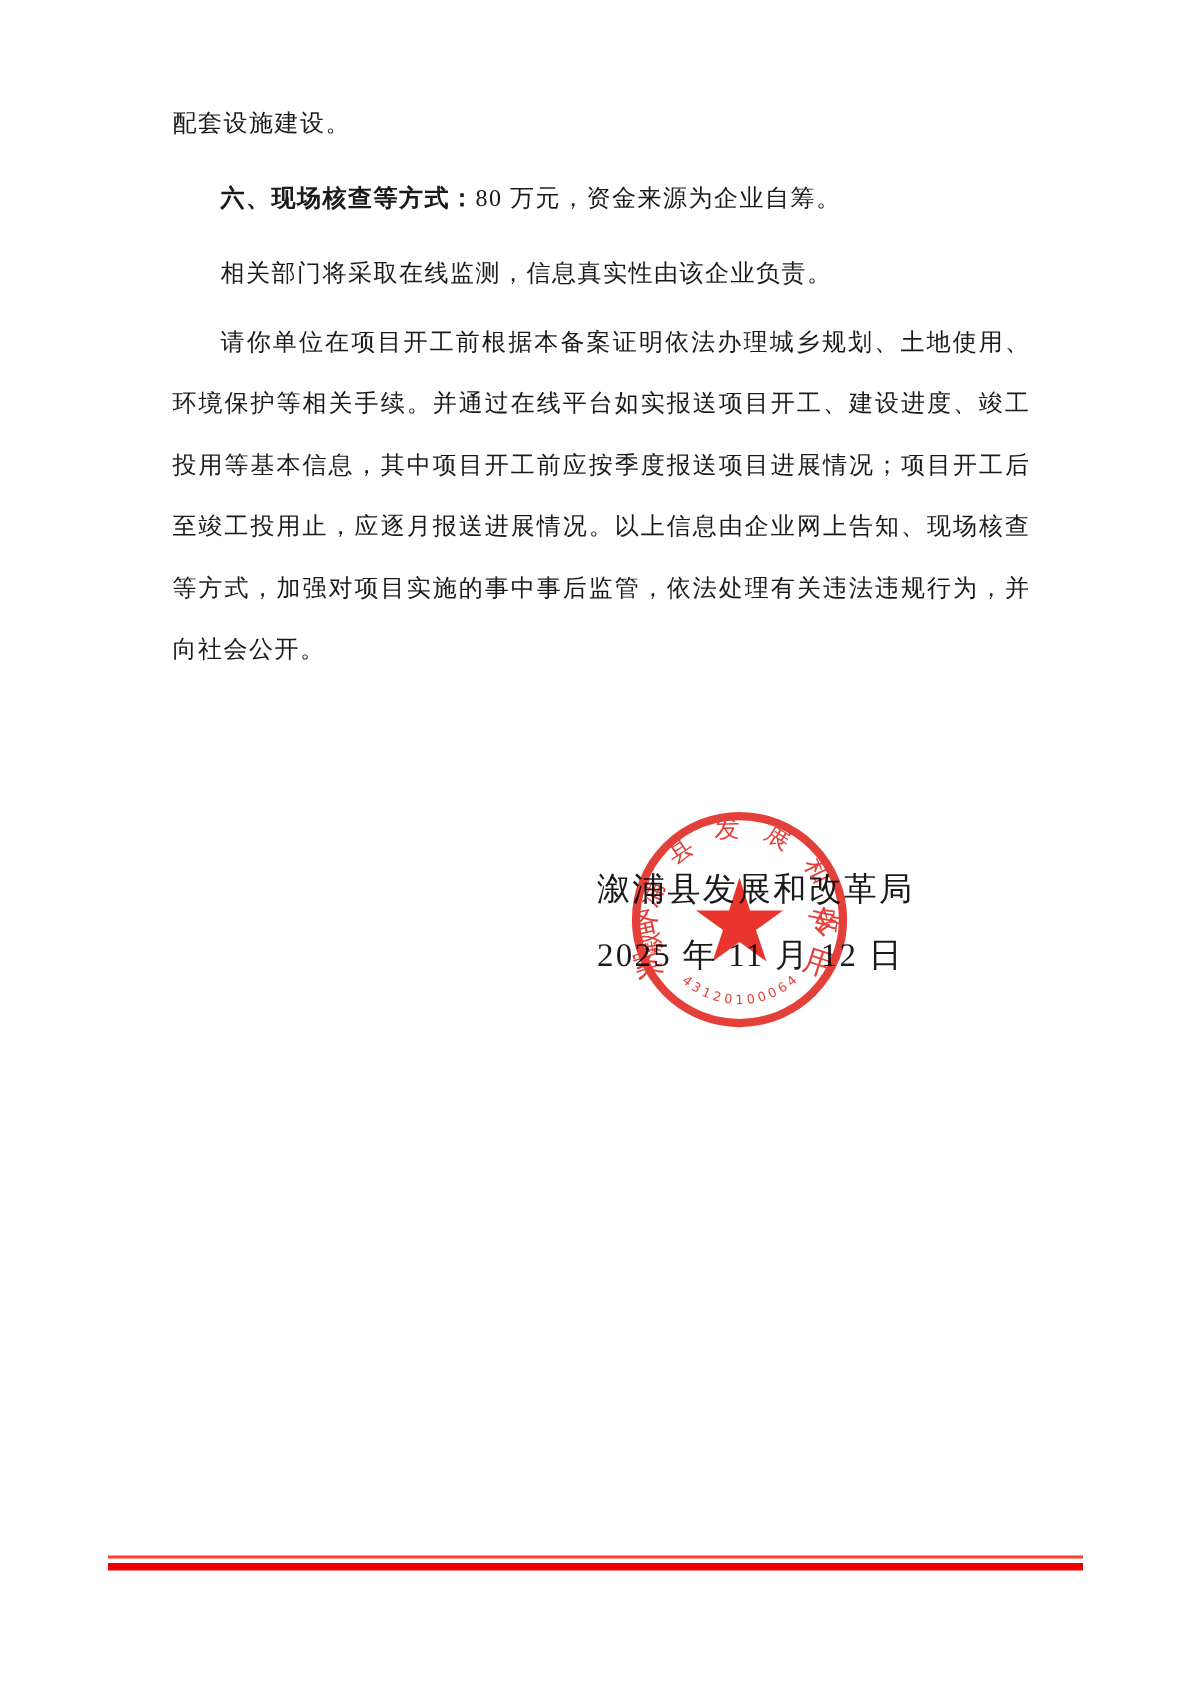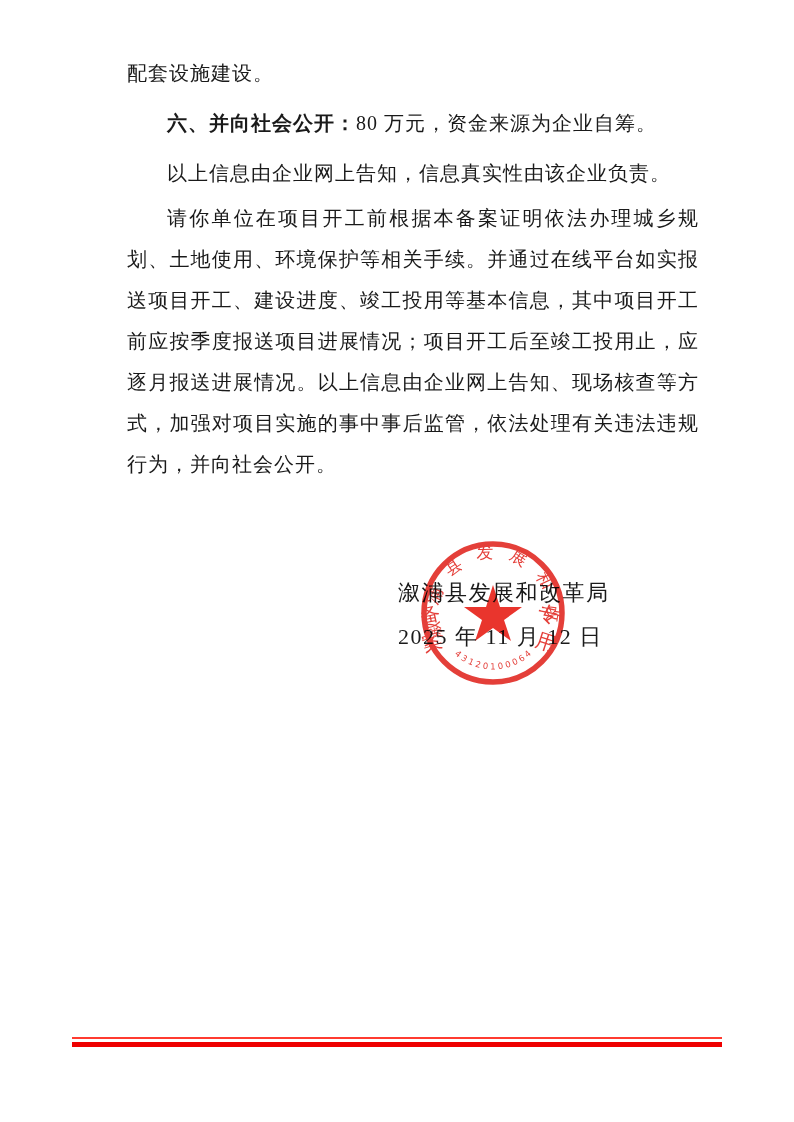--- a/index.html
+++ b/index.html
@@ -9,27 +9,26 @@
     width: 794px;
     height: 1122px;
     background: #ffffff;
     overflow: hidden;
     font-family: "Liberation Serif", "DejaVu Serif", serif;
     color: #1a1a1a;
   }
   .content {
     position: absolute;
     left: 115px;
-    top: 48px;
+    top: 58px;
     width: 572px;
-    font-size: 20px;
+    font-size: 16px;
     letter-spacing: 1px;
     text-align: justify;
     text-justify: inter-character;
-    margin-left: 12px;
   }
   .content p { margin: 0; }
   .line-single { line-height: 50px; }
   .body-par { line-height: 41px; }
   .indent { text-indent: 2em; }
   .bold-label {
     font-weight: 700;
     font-family: "Liberation Sans", "DejaVu Sans", sans-serif;
   }
   .sig-block {
@@ -69,22 +68,22 @@
   }
   .seal-text { font-family: "Liberation Serif", "DejaVu Serif", serif; }
 </style>
 </head>
 <body>
 
 <div class="page">
 
   <div class="content">
     <p class="line-single">配套设施建设。</p>
-    <p class="line-single"><span class="bold-label" style="text-indent:2em; display:inline-block;">六、并向社会公开：</span><span>80 万元，资金来源为企业自筹。</span></p>
-    <p class="line-single indent">以上信息由企业网上告知，信息真实性由该企业负责。</p>
+    <p class="line-single"><span class="bold-label" style="text-indent:2em; display:inline-block;">六、现场核查等方式：</span><span>80 万元，资金来源为企业自筹。</span></p>
+    <p class="line-single indent">相关部门将采取在线监测，信息真实性由该企业负责。</p>
     <p class="body-par indent">请你单位在项目开工前根据本备案证明依法办理城乡规划、土地使用、环境保护等相关手续。并通过在线平台如实报送项目开工、建设进度、竣工投用等基本信息，其中项目开工前应按季度报送项目进展情况；项目开工后至竣工投用止，应逐月报送进展情况。以上信息由企业网上告知、现场核查等方式，加强对项目实施的事中事后监管，依法处理有关违法违规行为，并向社会公开。</p>
   </div>
 
   <div class="sig-block">
     <div class="sig-agency">溆浦县发展和改革局</div>
     <div class="sig-date">2025 年 11 月 12 日</div>
   </div>
 
   <svg class="seal" viewBox="0 0 162 162" xmlns="http://www.w3.org/2000/svg">
 

